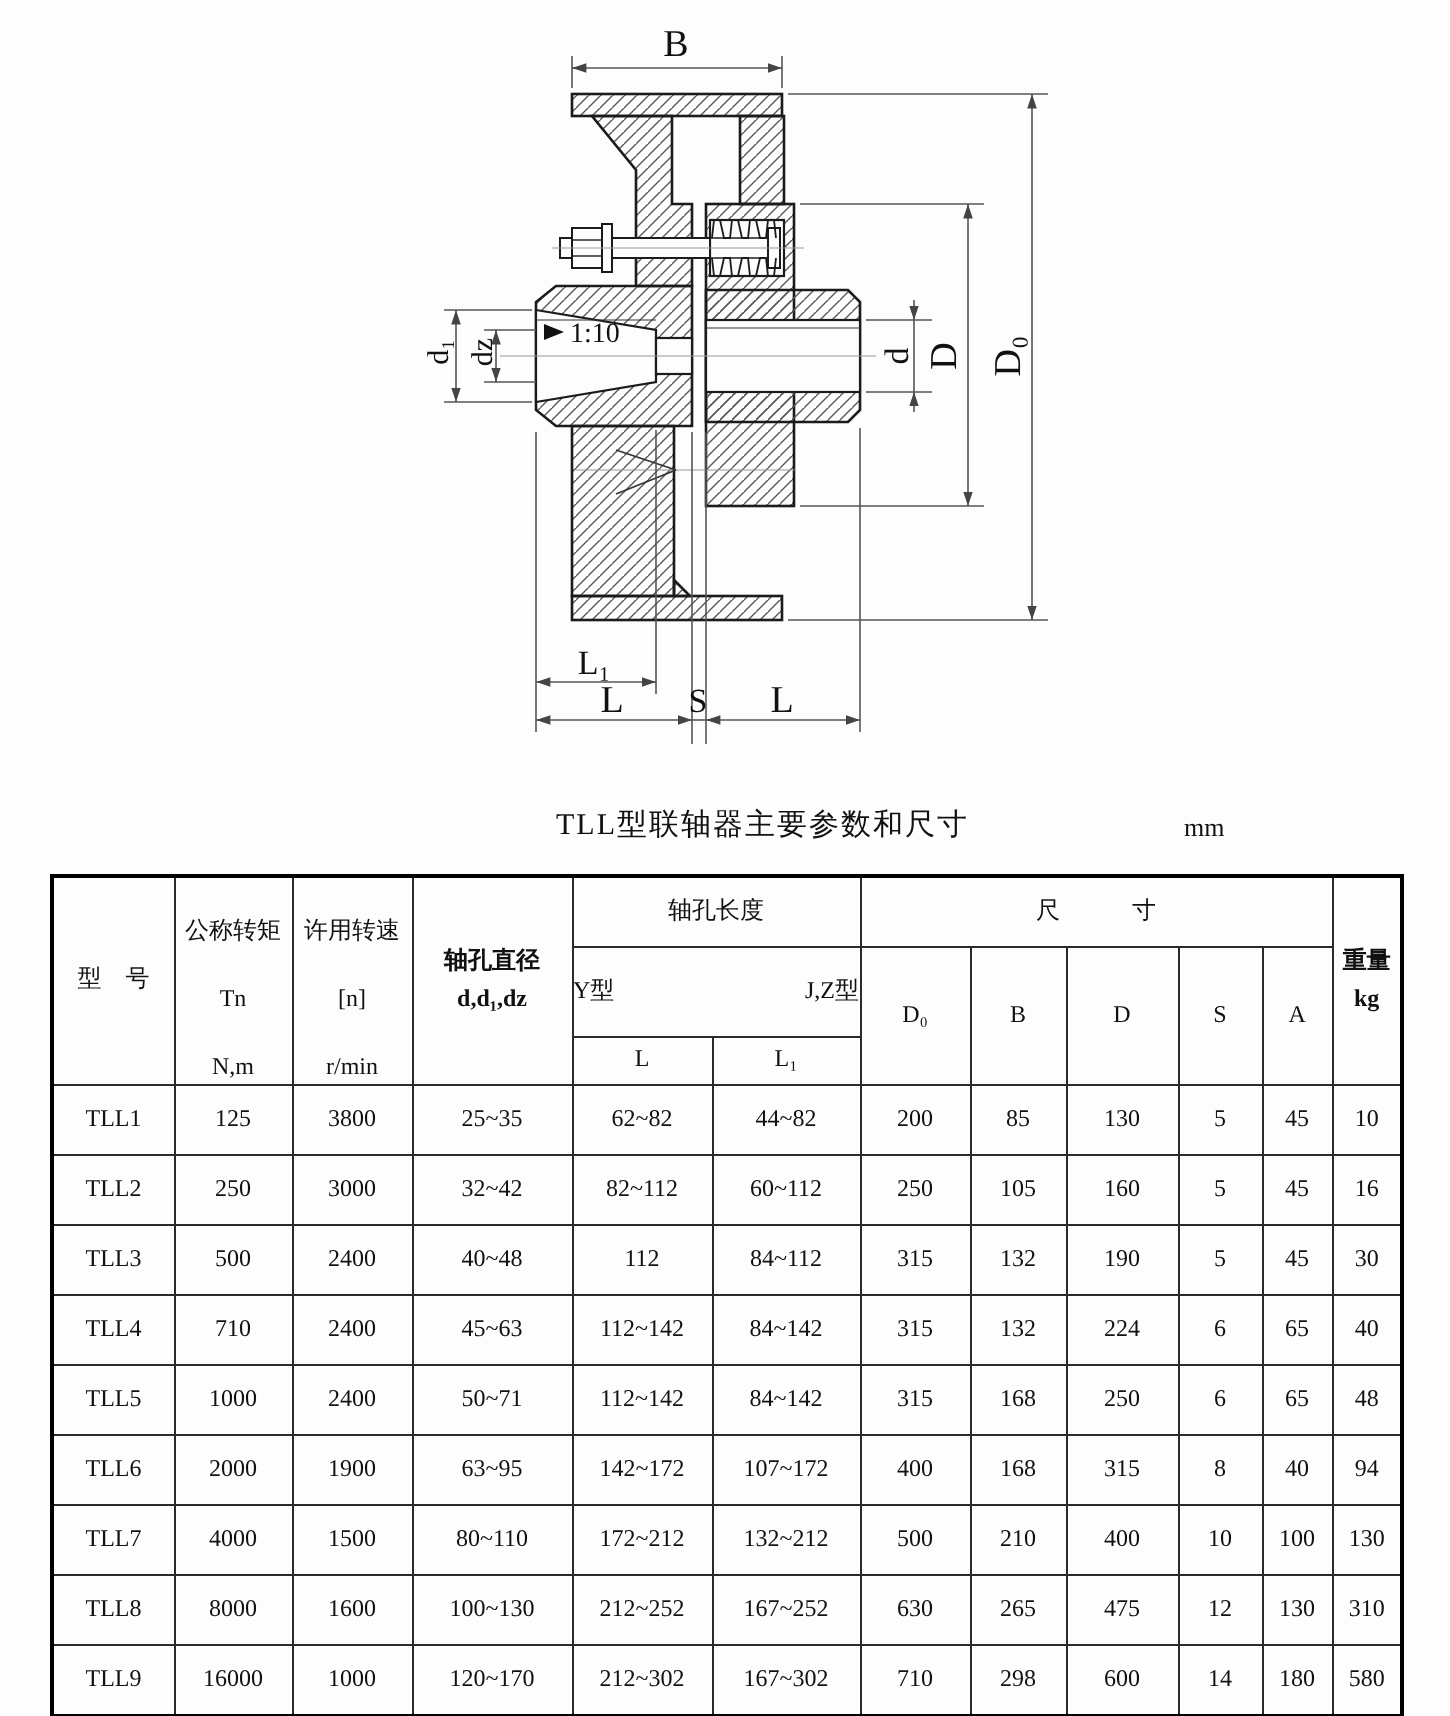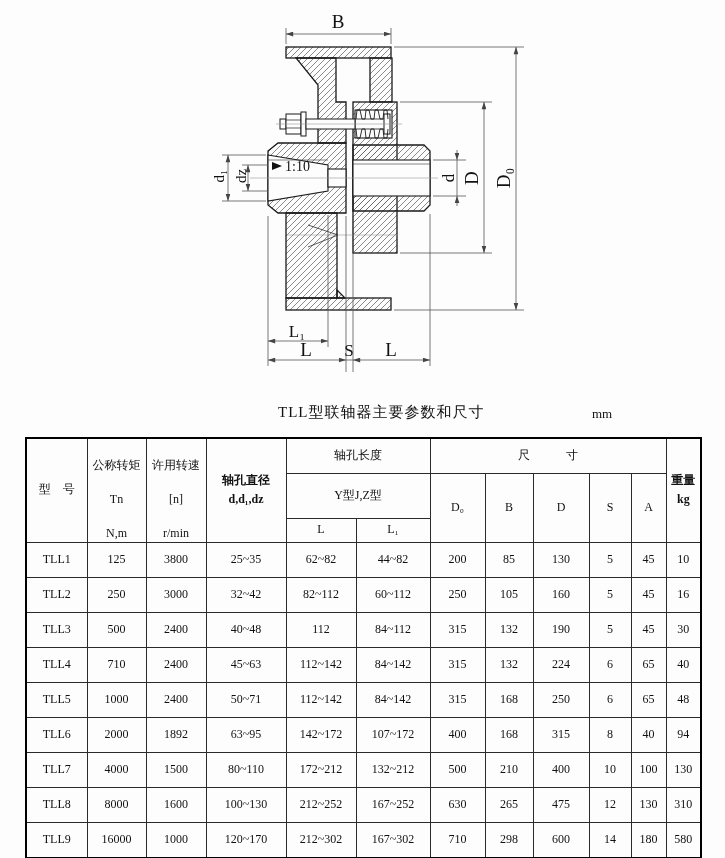--- a/index.html
+++ b/index.html
@@ -18,21 +18,21 @@
   }
   #spec-table td{
     border:1px solid #2a2a2a;text-align:center;vertical-align:middle;
     padding:0;line-height:1.3;overflow:hidden;
   }
   tr.h1 td{height:34px;}
   tr.h2 td{height:30px;}
   tr.h3 td{height:23px;}
   tr.dr td{height:34px;}
   .twolines div{line-height:1.35;margin-top:18px;}
-  .yjz{display:flex;justify-content:center;align-items:center;}
+  .yjz{display:flex;justify-content:space-between;align-items:center;}
   .wcell div{line-height:1.6;font-weight:bold;}
 </style>
 </head>
 <body>
 
 <svg id="drawing" width="725" height="395" viewBox="0 0 725 395">
   <defs>
     <pattern id="h" patternUnits="userSpaceOnUse" width="6" height="6">
       <path d="M-1,7 L7,-1" stroke="#5a5a5a" stroke-width="0.7"></path>
       <path d="M-1,1 L1,-1" stroke="#5a5a5a" stroke-width="0.7"></path>
@@ -276,21 +276,21 @@
         <td>315</td>
         <td>168</td>
         <td>250</td>
         <td>6</td>
         <td>65</td>
         <td>48</td>
   </tr>
   <tr class="dr">
     <td>TLL6</td>
         <td>2000</td>
-        <td>1892</td>
+        <td>1900</td>
         <td>63~95</td>
         <td>142~172</td>
         <td>107~172</td>
         <td>400</td>
         <td>168</td>
         <td>315</td>
         <td>8</td>
         <td>40</td>
         <td>94</td>
   </tr>

